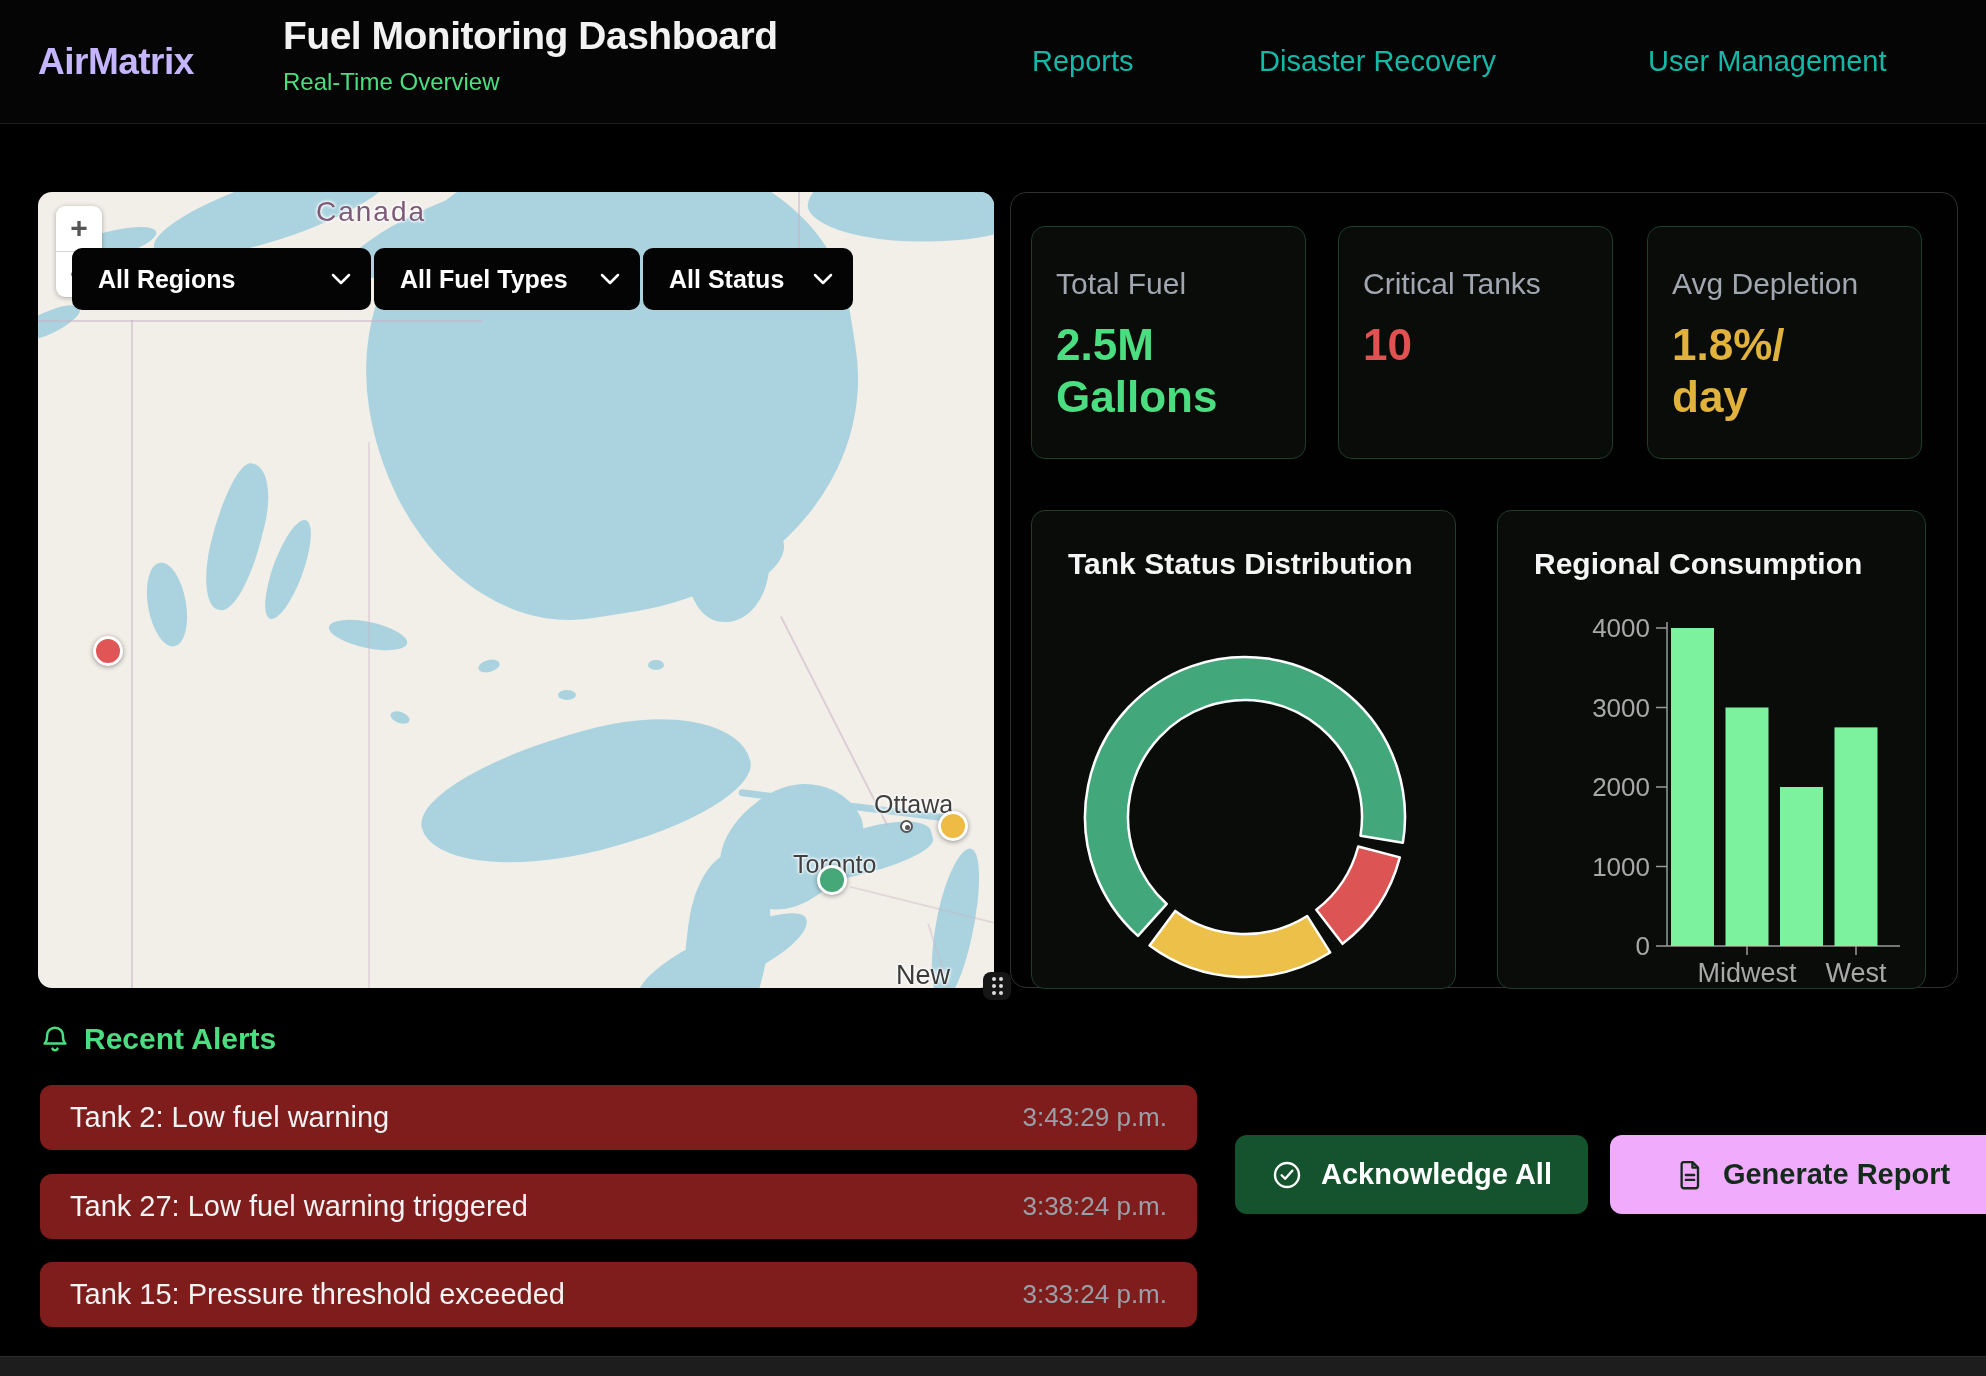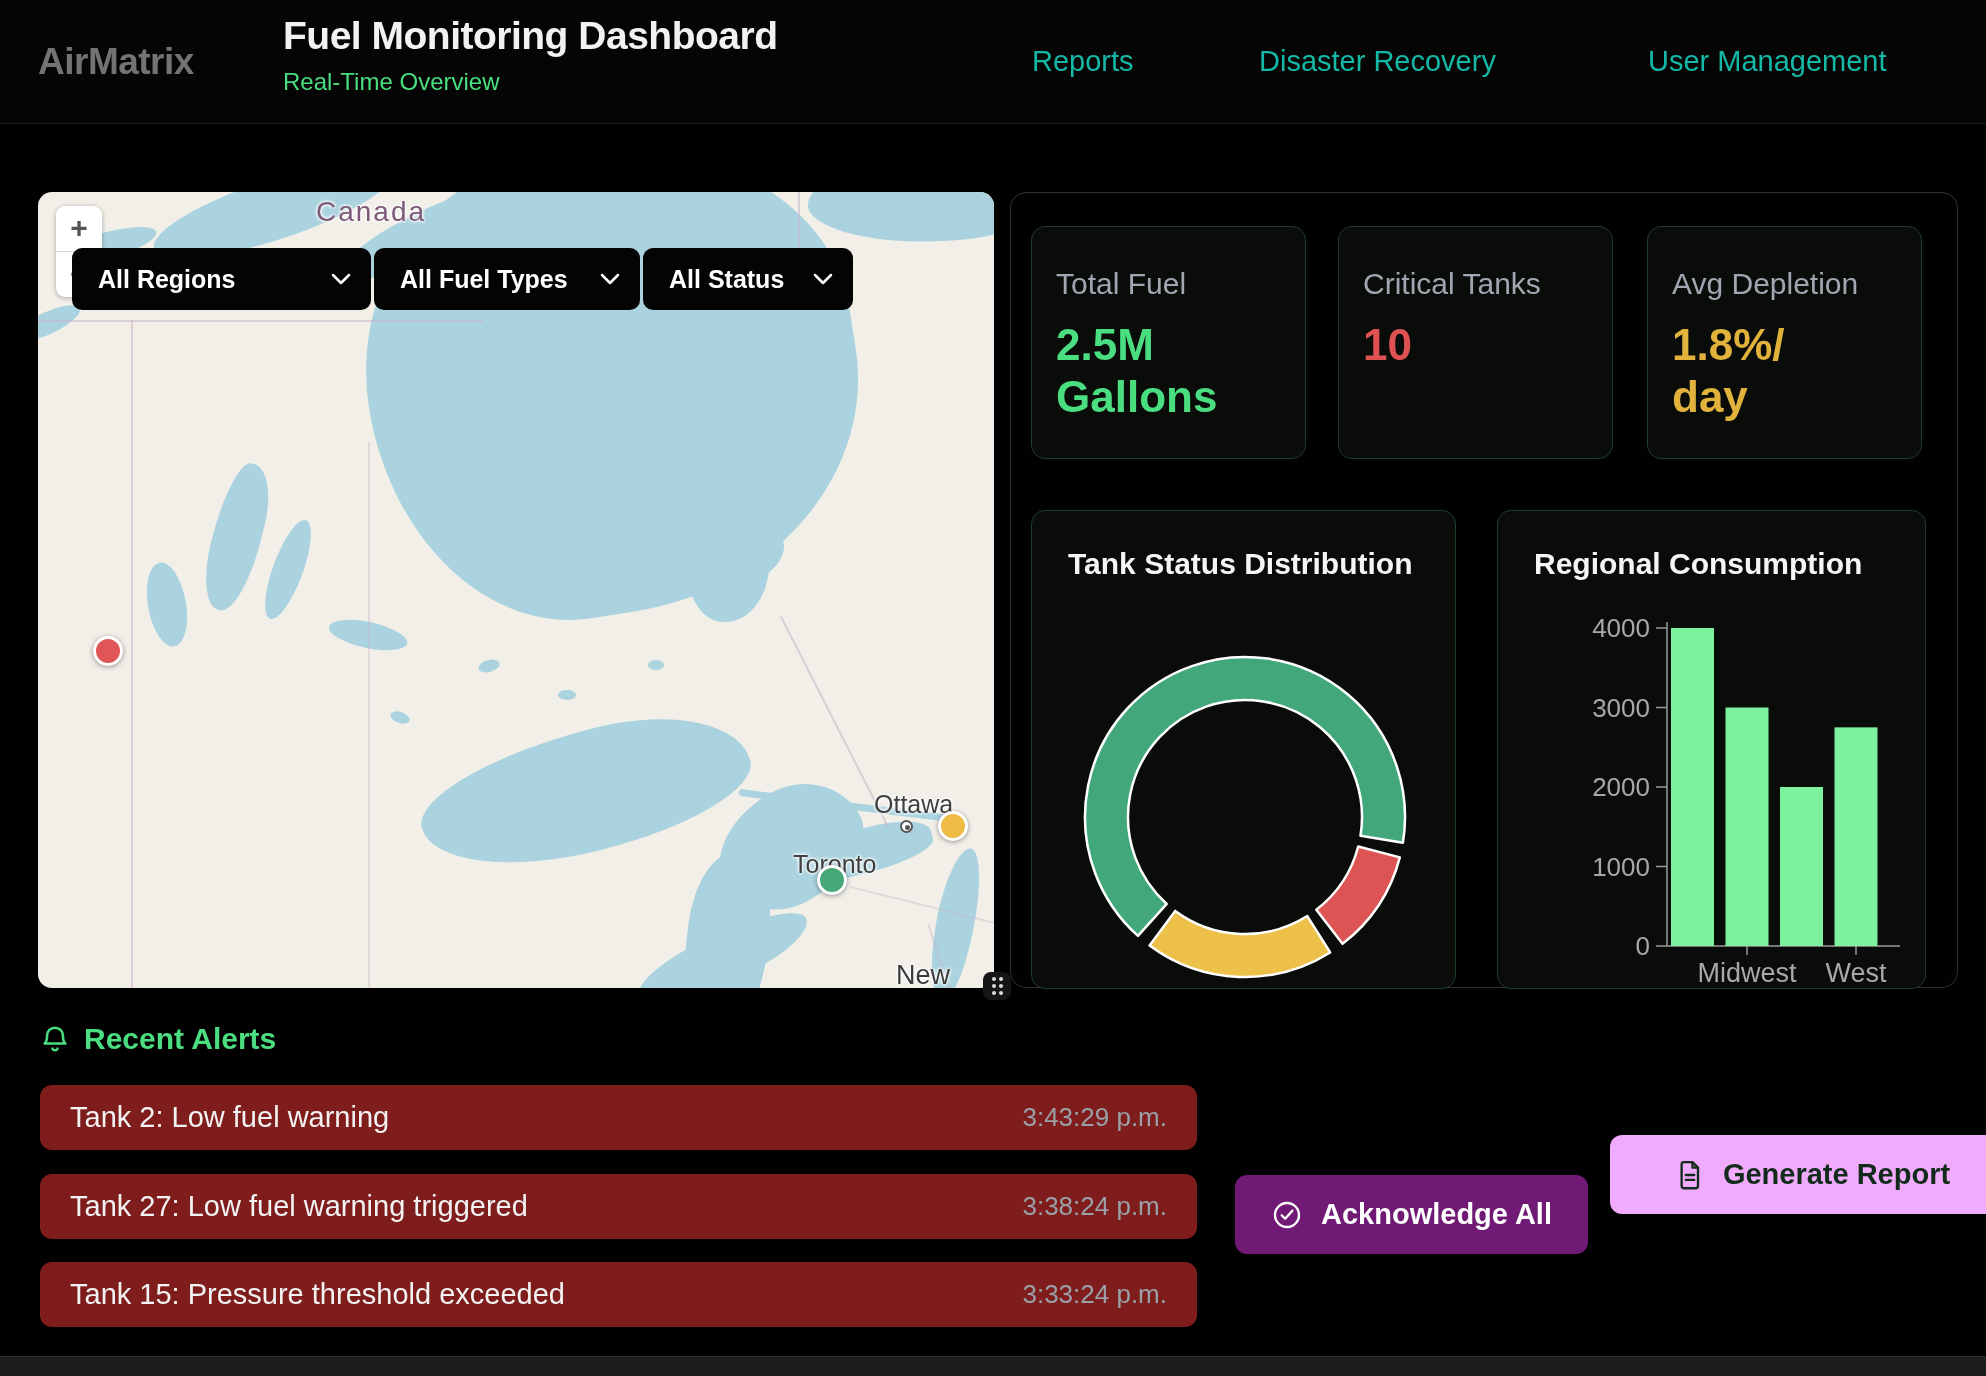--- a/index.html
+++ b/index.html
@@ -3,21 +3,21 @@
 <meta charset="utf-8">
 <style>
   html,body{margin:0;padding:0;background:#000;}
   body{width:1986px;height:1376px;position:relative;overflow:hidden;
        font-family:"Liberation Sans",sans-serif;color:#fff;}
 
   
   .header{position:absolute;left:0;top:0;width:1986px;height:123px;background:#050505;
           border-bottom:1px solid #1e1e1e;}
   .logo{position:absolute;left:38px;top:0;height:123px;display:flex;align-items:center;
-        font-size:37px;font-weight:700;color:#737373;letter-spacing:-.5px;}
+        font-size:37px;font-weight:700;color:#c4b5fd;letter-spacing:-.5px;}
   .titleblock{position:absolute;left:283px;top:14px;}
   .page-title{font-size:39px;font-weight:700;color:#f2f2f2;letter-spacing:-.5px;}
   .page-subtitle{margin-top:10px;font-size:24px;font-weight:400;color:#4ade80;}
   .nav-item{position:absolute;top:0;height:123px;display:flex;align-items:center;
             font-size:29px;color:#14b8a6;cursor:pointer;}
   #nav0{left:1032px}#nav1{left:1259px}#nav2{left:1648px}
 
   
   .map-panel{position:absolute;left:38px;top:192px;width:956px;height:796px;
              border-radius:14px;overflow:hidden;background:#f2efe9;}
@@ -65,21 +65,21 @@
   .alert-row{position:absolute;left:40px;width:1157px;height:65px;background:#7f1d1d;border-radius:12px;
              display:flex;align-items:center;justify-content:space-between;padding:0 30px;
              box-sizing:border-box;cursor:pointer;}
   #alert0{top:1085px}#alert1{top:1174px}#alert2{top:1262px}
   .alert-msg{font-size:29px;color:#f2f2f2;}
   .alert-time{font-size:26px;color:#9aa0a8;}
 
   
   .btn{position:absolute;top:1135px;height:79px;border-radius:12px;display:flex;align-items:center;
        justify-content:center;gap:18px;font-size:29px;font-weight:700;cursor:pointer;box-sizing:border-box;}
-  .btn-ack{left:1235px;width:353px;background:#701a75;color:#fff;margin-top:40px;}
+  .btn-ack{left:1235px;width:353px;background:#14532d;color:#fff;}
   .btn-gen{left:1610px;width:405px;background:#f0abfc;color:#122b1a;}
 
   .footer-bar{position:absolute;left:0;top:1356px;width:1986px;height:20px;background:#1d1d1d;
               border-top:1px solid #2e2e2e;}
 </style>
 </head>
 <body>
 
 <div class="header">
   <div class="logo">AirMatrix</div>

